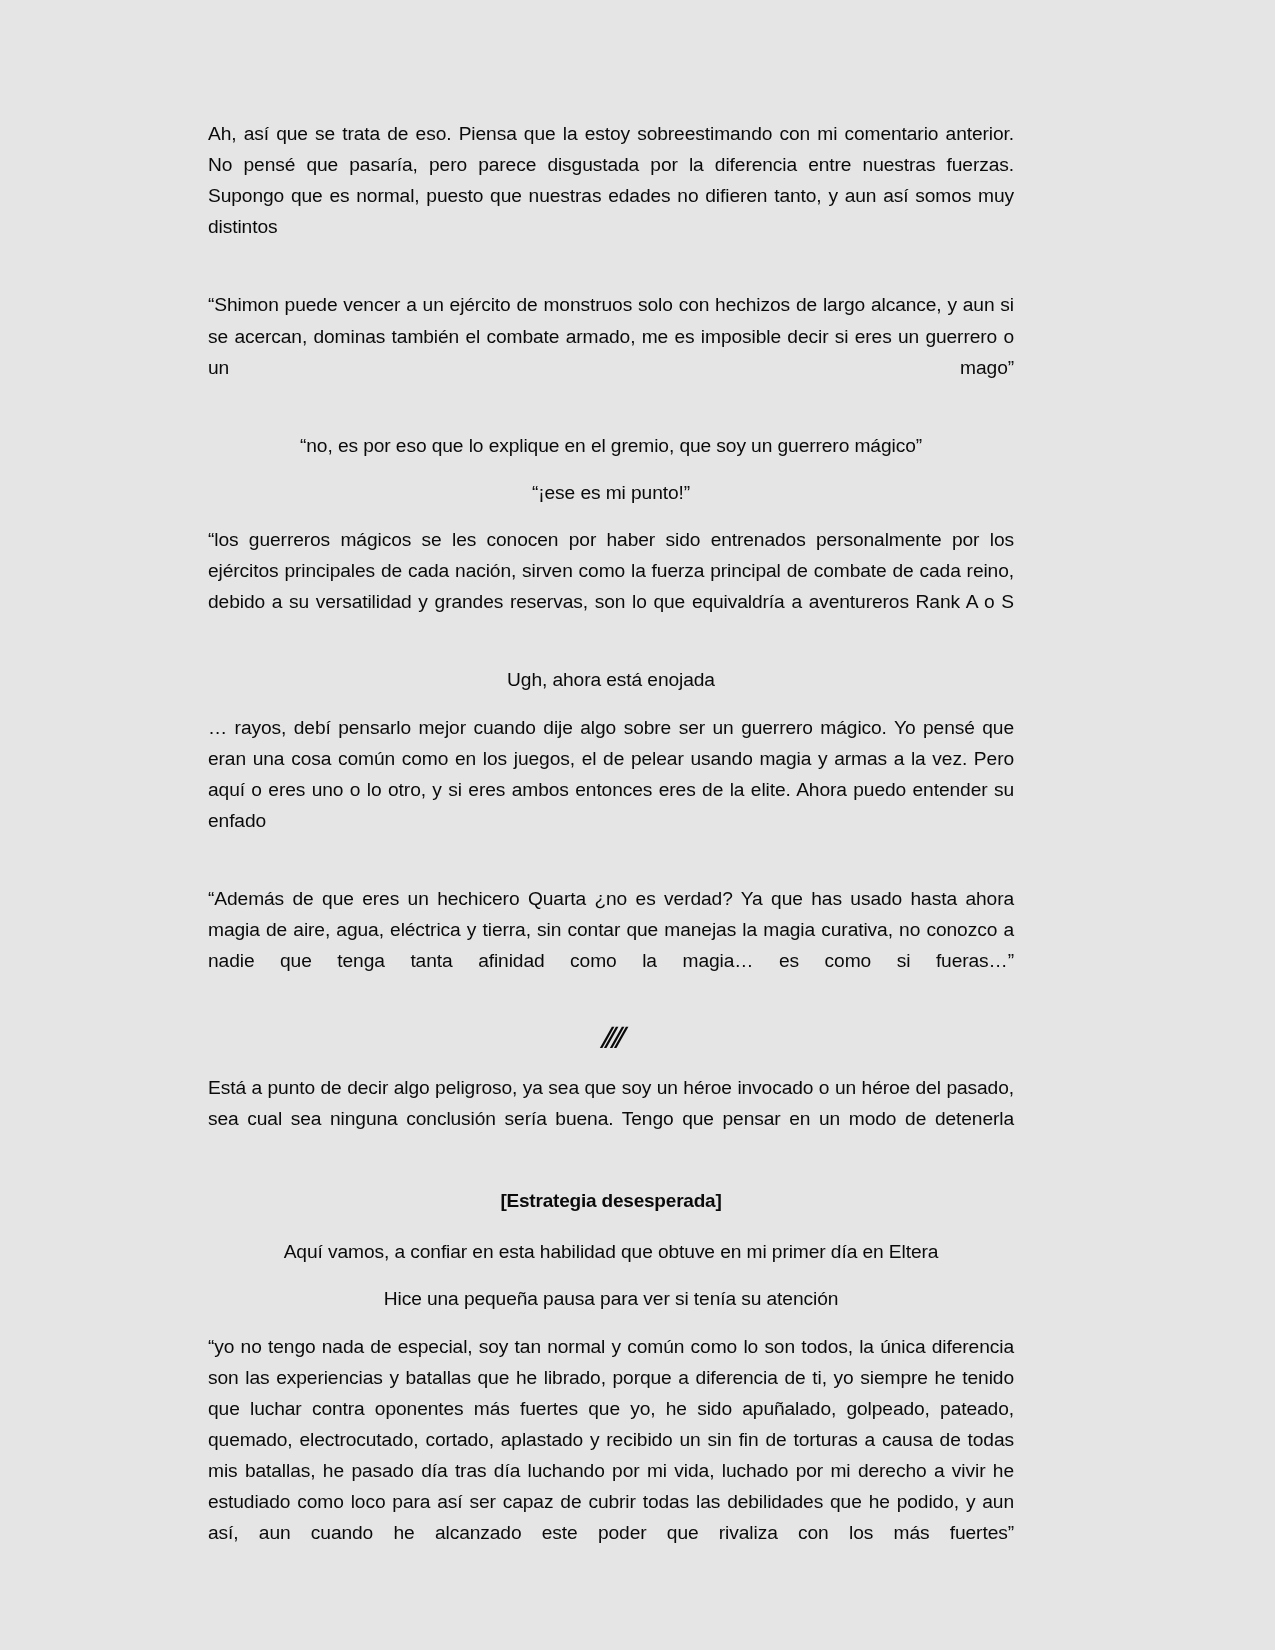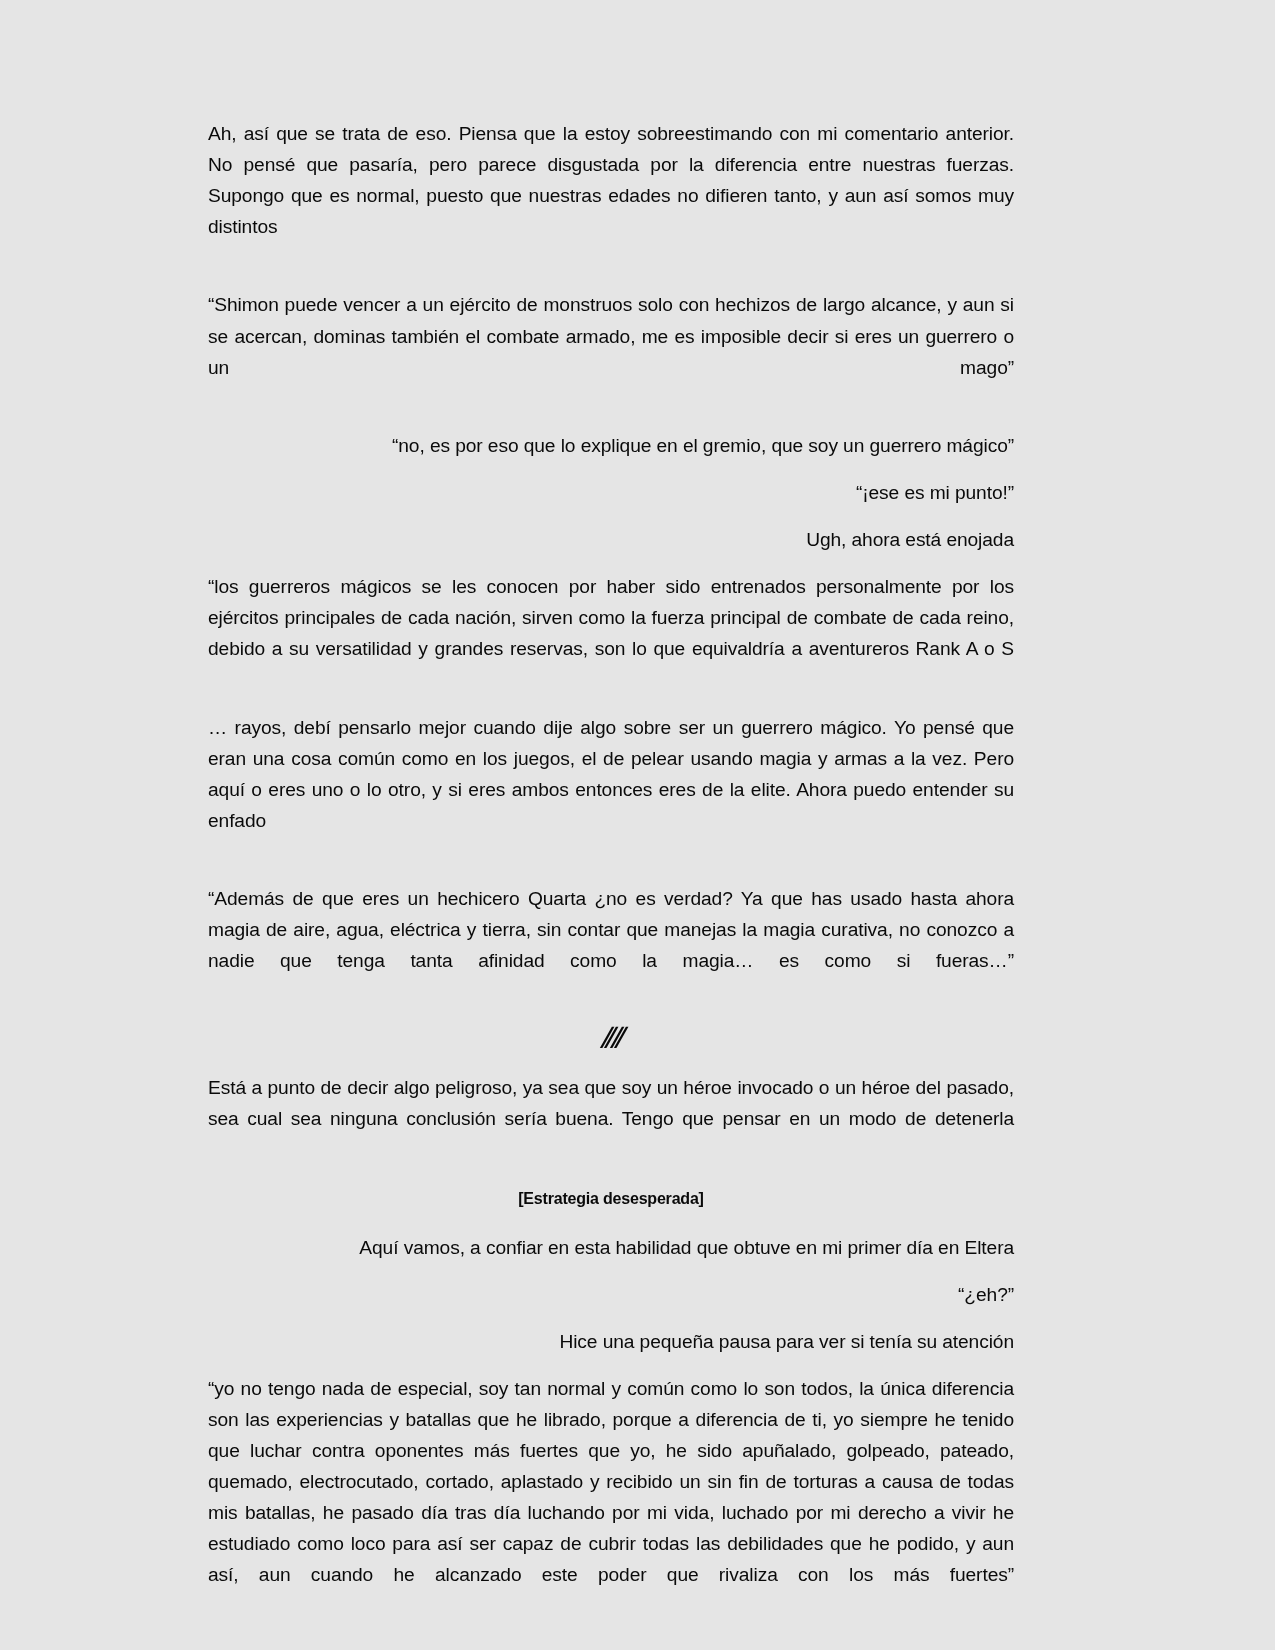--- a/index.html
+++ b/index.html
@@ -41,78 +41,77 @@
   }
 
   
   p.para::after {
     content: "";
     display: inline-block;
     width: 100%;
   }
 
   p.left {
-    text-align: right;
+    text-align: center;
   }
   p.left::after {
     content: none;
   }
 
   .symbol-line {
     text-align: center;
     margin: 18px 0 20px 0;
     font-family: "Liberation Serif", "DejaVu Serif", serif;
     font-weight: bold;
     font-style: italic;
     font-size: 27px;
     letter-spacing: -2px;
     color: #0a0a0a;
     line-height: 1;
   }
 
   .heading-bracket {
     text-align: center;
     font-weight: bold;
-    font-size: 16px;
+    font-size: 19px;
     margin: 20px 0 20px 0;
     letter-spacing: -0.2px;
   }
 </style>
 </head>
 <body>
 
 <div class="page">
   <div class="content">
 
     <p class="para">Ah, así que se trata de eso. Piensa que la estoy sobreestimando con mi comentario anterior. No pensé que pasaría, pero parece disgustada por la diferencia entre nuestras fuerzas. Supongo que es normal, puesto que nuestras edades no difieren tanto, y aun así somos muy distintos</p>
 
     <p class="para">“Shimon puede vencer a un ejército de monstruos solo con hechizos de largo alcance, y aun si se acercan, dominas también el combate armado, me es imposible decir si eres un guerrero o un mago”</p>
 
     <p class="para left">“no, es por eso que lo explique en el gremio, que soy un guerrero mágico”</p>
 
     <p class="para left">“¡ese es mi punto!”</p>
 
+    <p class="para">“los guerreros mágicos se les conocen por haber sido entrenados personalmente por los ejércitos principales de cada nación, sirven como la fuerza principal de combate de cada reino, debido a su versatilidad y grandes reservas, son lo que equivaldría a aventureros Rank A o S</p>
+
     <p class="para left">Ugh, ahora está enojada</p>
-
-    <p class="para">“los guerreros mágicos se les conocen por haber sido entrenados personalmente por los ejércitos principales de cada nación, sirven como la fuerza principal de combate de cada reino, debido a su versatilidad y grandes reservas, son lo que equivaldría a aventureros Rank A o S</p>
 
     <p class="para">… rayos, debí pensarlo mejor cuando dije algo sobre ser un guerrero mágico. Yo pensé que eran una cosa común como en los juegos, el de pelear usando magia y armas a la vez. Pero aquí o eres uno o lo otro, y si eres ambos entonces eres de la elite. Ahora puedo entender su enfado</p>
 
     <p class="para">“Además de que eres un hechicero Quarta ¿no es verdad? Ya que has usado hasta ahora magia de aire, agua, eléctrica y tierra, sin contar que manejas la magia curativa, no conozco a nadie que tenga tanta afinidad como la magia… es como si fueras…”</p>
 
     <div class="symbol-line">⫽⫽</div>
 
     <p class="para">Está a punto de decir algo peligroso, ya sea que soy un héroe invocado o un héroe del pasado, sea cual sea ninguna conclusión sería buena. Tengo que pensar en un modo de detenerla</p>
 
     <div class="heading-bracket">[Estrategia desesperada]</div>
 
 
     <p class="para left">Aquí vamos, a confiar en esta habilidad que obtuve en mi primer día en Eltera</p>
 
-    <p class="para left">“¿eh?”</p>
 
 
     <p class="para left">Hice una pequeña pausa para ver si tenía su atención</p>
 
     <p class="para">“yo no tengo nada de especial, soy tan normal y común como lo son todos, la única diferencia son las experiencias y batallas que he librado, porque a diferencia de ti, yo siempre he tenido que luchar contra oponentes más fuertes que yo, he sido apuñalado, golpeado, pateado, quemado, electrocutado, cortado, aplastado y recibido un sin fin de torturas a causa de todas mis batallas, he pasado día tras día luchando por mi vida, luchado por mi derecho a vivir  he estudiado como loco para así ser capaz de cubrir todas las debilidades que he podido, y aun así, aun cuando he alcanzado este poder que rivaliza con los más fuertes”</p>
 
   </div>
 </div>
 
 </body></html>

